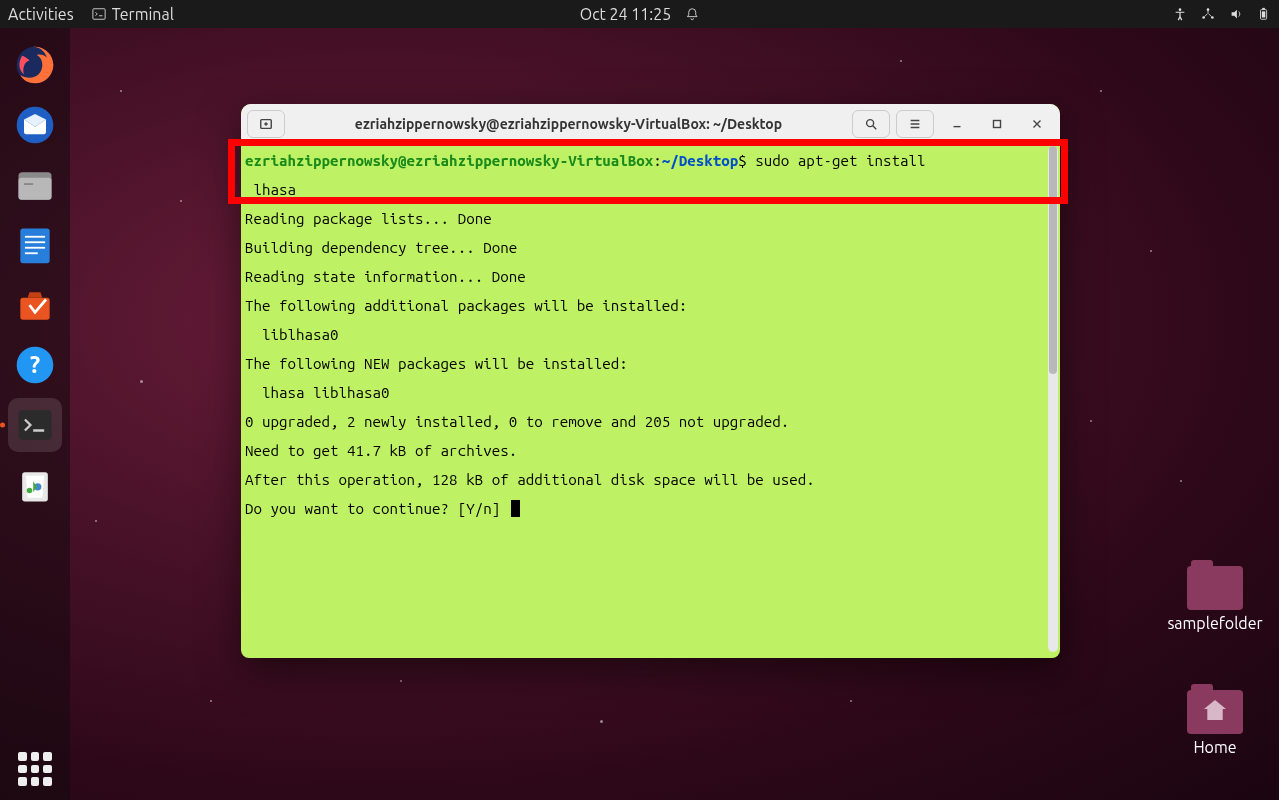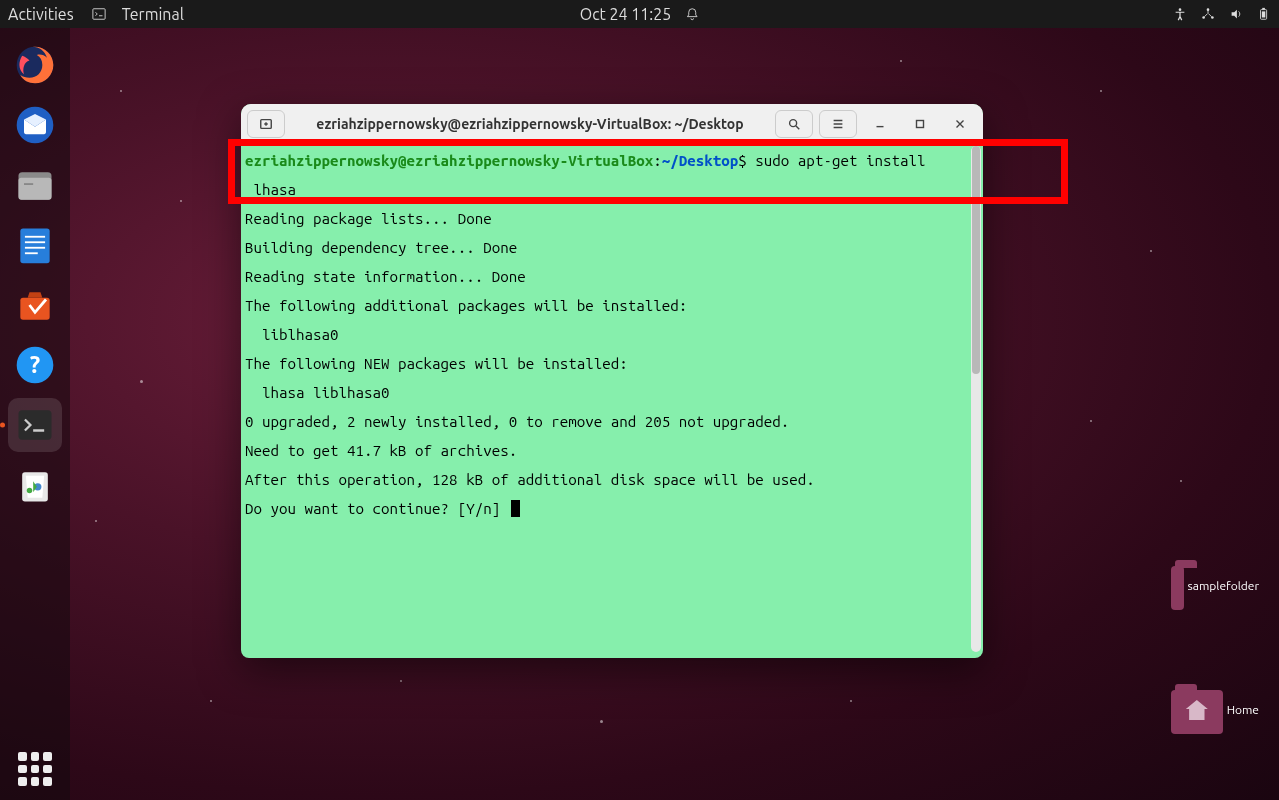--- a/index.html
+++ b/index.html
@@ -13,21 +13,21 @@
 .star { position: absolute; background: rgba(255,255,255,.5); border-radius: 50%; }
 
 
 .topbar {
   height: 28px; background: #1a1a1a; display: flex; align-items: center;
   color: #ddd; font-size: 16px; padding: 0 8px; position: relative; z-index: 10;
 }
 .topbar .left { display: flex; gap: 18px; align-items: center; }
 .topbar .center { position: absolute; left: 50%; transform: translateX(-50%); display: flex; gap: 14px; align-items: center; }
 .topbar .right { margin-left: auto; display: flex; gap: 14px; align-items: center; }
-.topbar .app { display: flex; align-items: center; gap: 16px; }
+.topbar .app { display: flex; align-items: center; gap: 6px; }
 .topbar svg { width: 14px; height: 14px; fill: #ddd; }
 
 
 .dock {
   position: absolute; left: 0; top: 28px; bottom: 0; width: 70px;
   background: rgba(20,10,15,.55); display: flex; flex-direction: column;
   align-items: center; padding-top: 10px; gap: 6px; z-index: 5;
 }
 .dock .icon {
   width: 54px; height: 54px; border-radius: 10px; display: flex;
@@ -41,41 +41,41 @@
 .dock .spacer { flex: 1; }
 .dock .grid9 {
   width: 34px; height: 34px; display: grid; grid-template-columns: repeat(3,1fr);
   grid-template-rows: repeat(3,1fr); gap: 4px; margin-bottom: 14px;
 }
 .dock .grid9 span { background: #eee; border-radius: 2px; }
 .ico { width: 44px; height: 44px; }
 
 
 .desktop-item {
-  position: absolute; width: 88px; display: flex; flex-direction: row;
-  align-items: center; gap: 4px; color: #fff; font-size: 12px; text-align: center;
+  position: absolute; width: 88px; display: flex; flex-direction: column;
+  align-items: center; gap: 4px; color: #fff; font-size: 16px; text-align: center;
 }
 .folder-ico {
   width: 56px; height: 44px; background: #8b3a5f; border-radius: 4px;
   position: relative; margin-top: 6px;
 }
 .folder-ico::before {
   content: ""; position: absolute; top: -6px; left: 4px; width: 22px; height: 8px;
   background: #8b3a5f; border-radius: 3px 3px 0 0;
 }
 .folder-ico.home::after {
   content: ""; position: absolute; top: 10px; left: 50%; transform: translateX(-50%);
   width: 22px; height: 20px; background: #d8b8c8;
   clip-path: polygon(50% 0, 100% 45%, 85% 45%, 85% 100%, 15% 100%, 15% 45%, 0 45%);
 }
 
 
 .window {
-  position: absolute; left: 241px; top: 104px; width: 742px; height: 554px;
-  background: #86efac; border-radius: 10px 10px 8px 8px; overflow: visible;
+  position: absolute; left: 241px; top: 104px; width: 819px; height: 554px;
+  background: #bef264; border-radius: 10px 10px 8px 8px; overflow: visible;
   box-shadow: 0 12px 40px rgba(0,0,0,.5);
 }
 .titlebar {
   height: 40px; background: #f0f0f0; border-bottom: 1px solid #d0d0d0;
   display: flex; align-items: center; padding: 0 6px; gap: 6px;
   border-radius: 10px 10px 0 0;
 }
 .tb-btn {
   width: 34px; height: 28px; border-radius: 6px; display: flex;
   align-items: center; justify-content: center; background: transparent;

